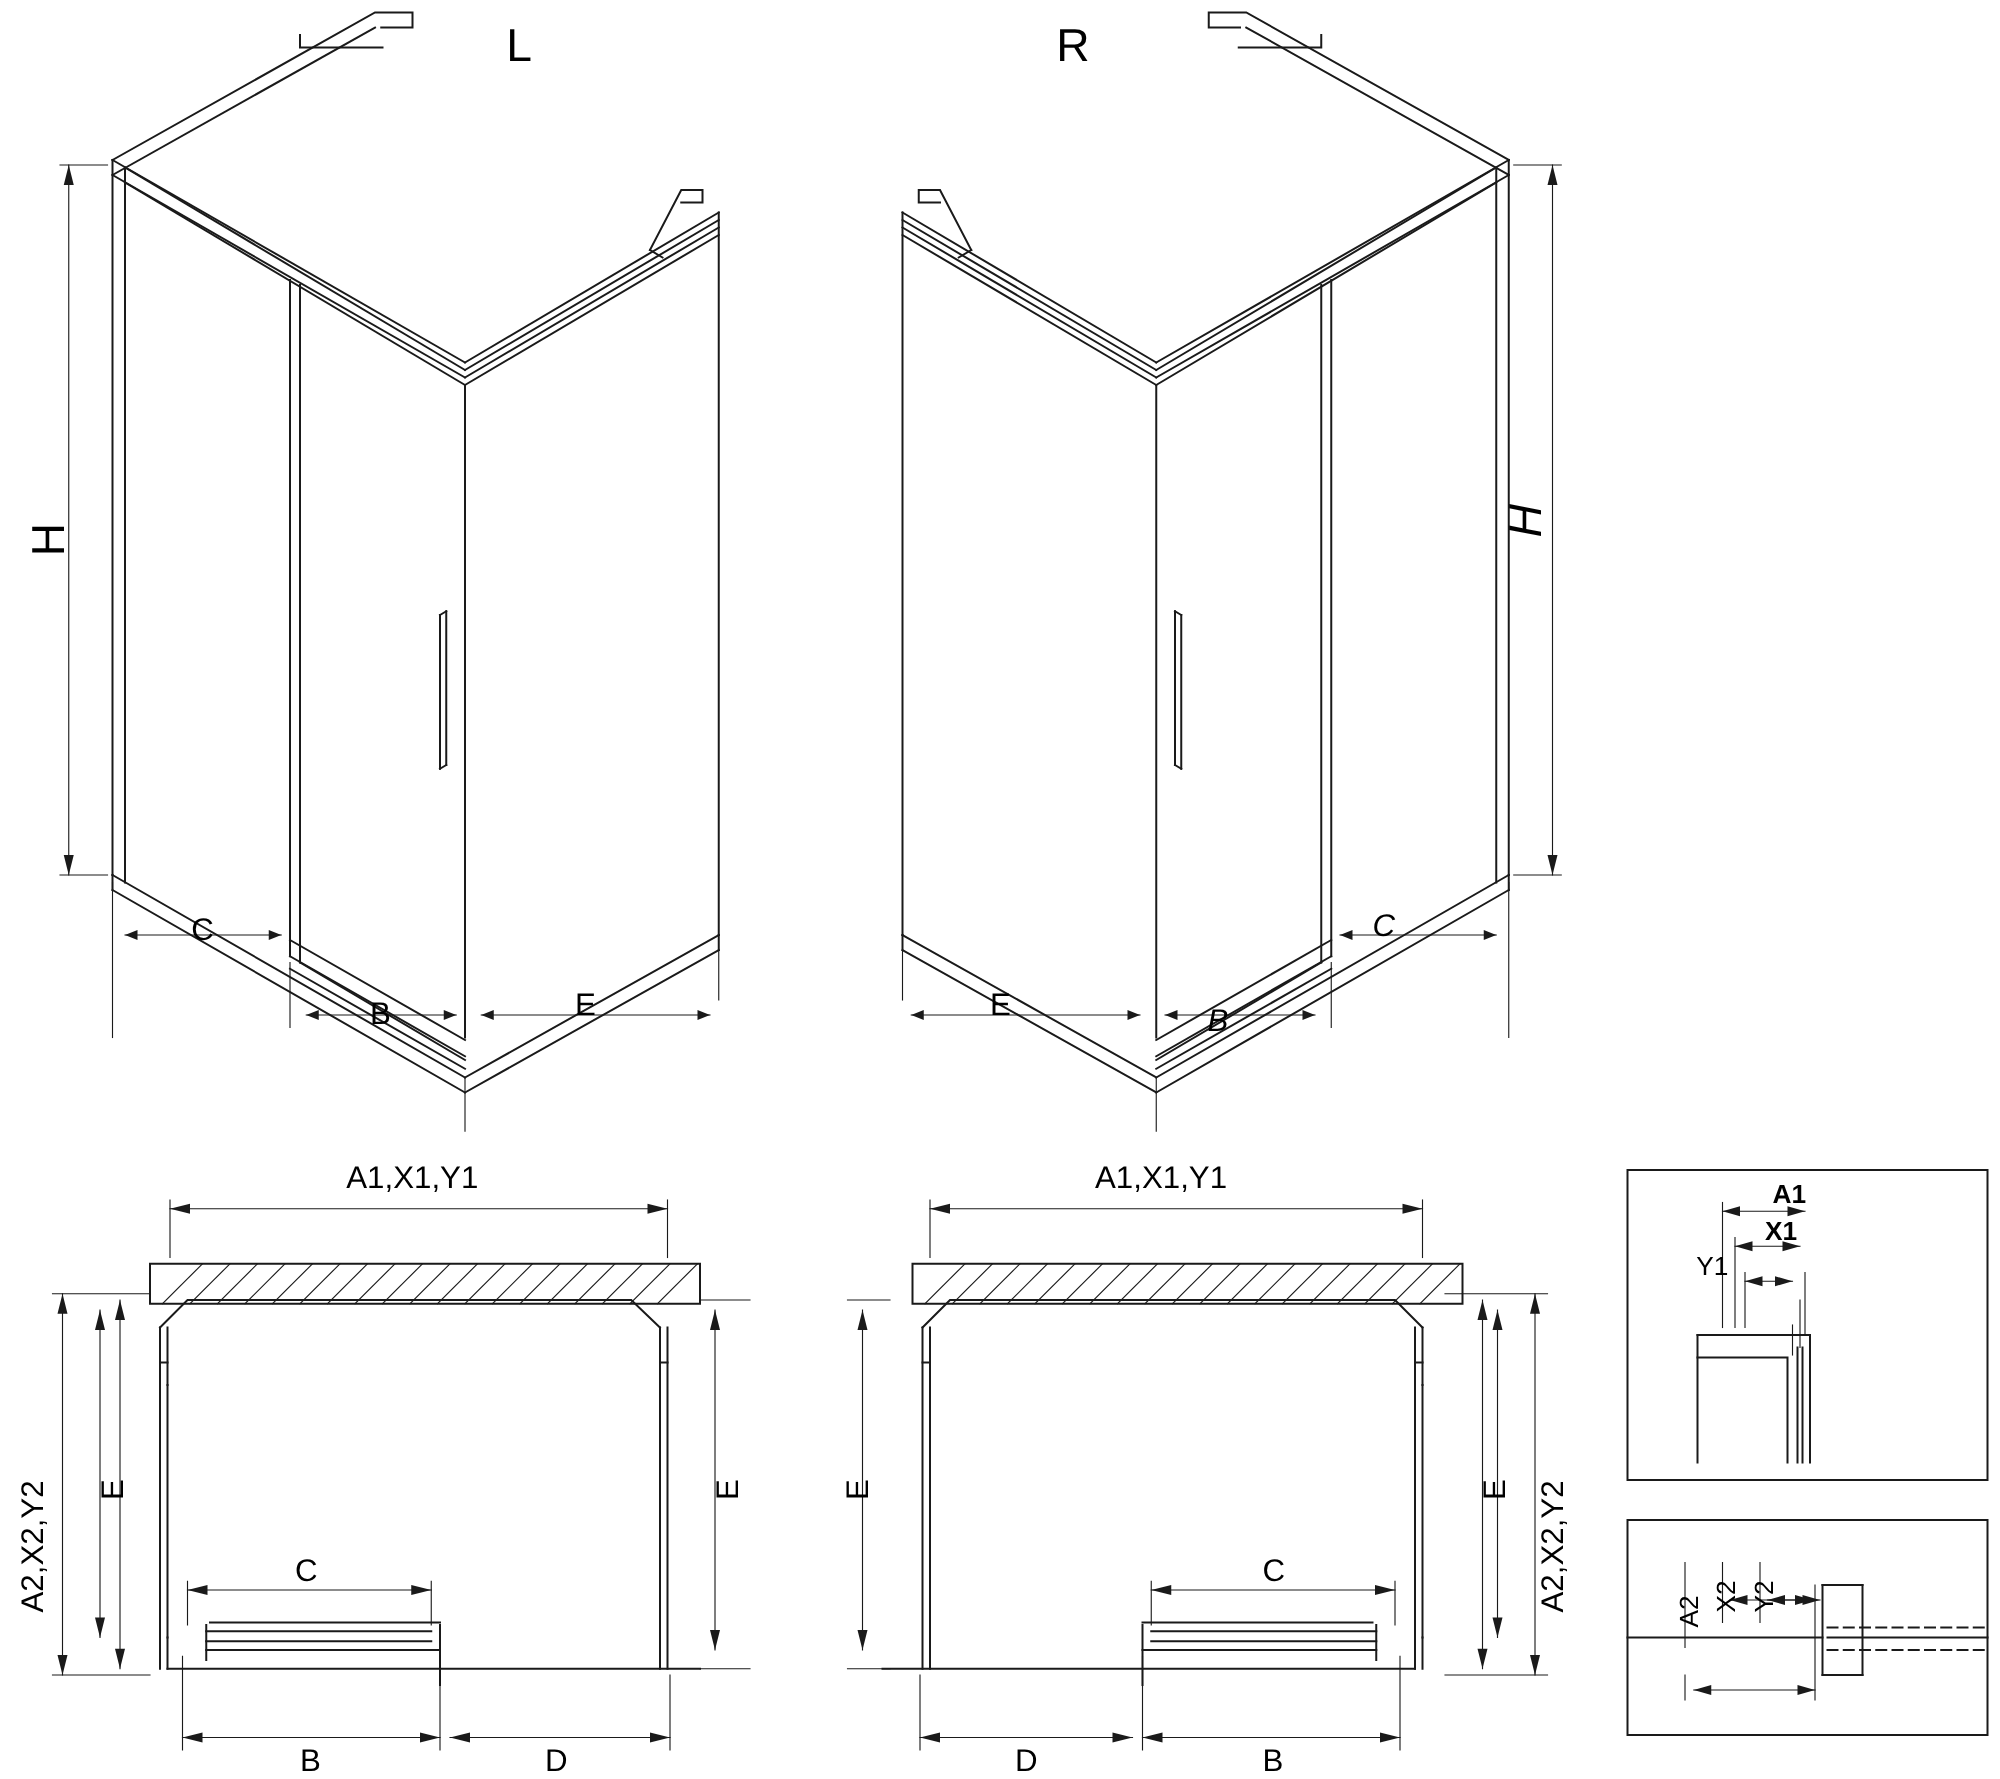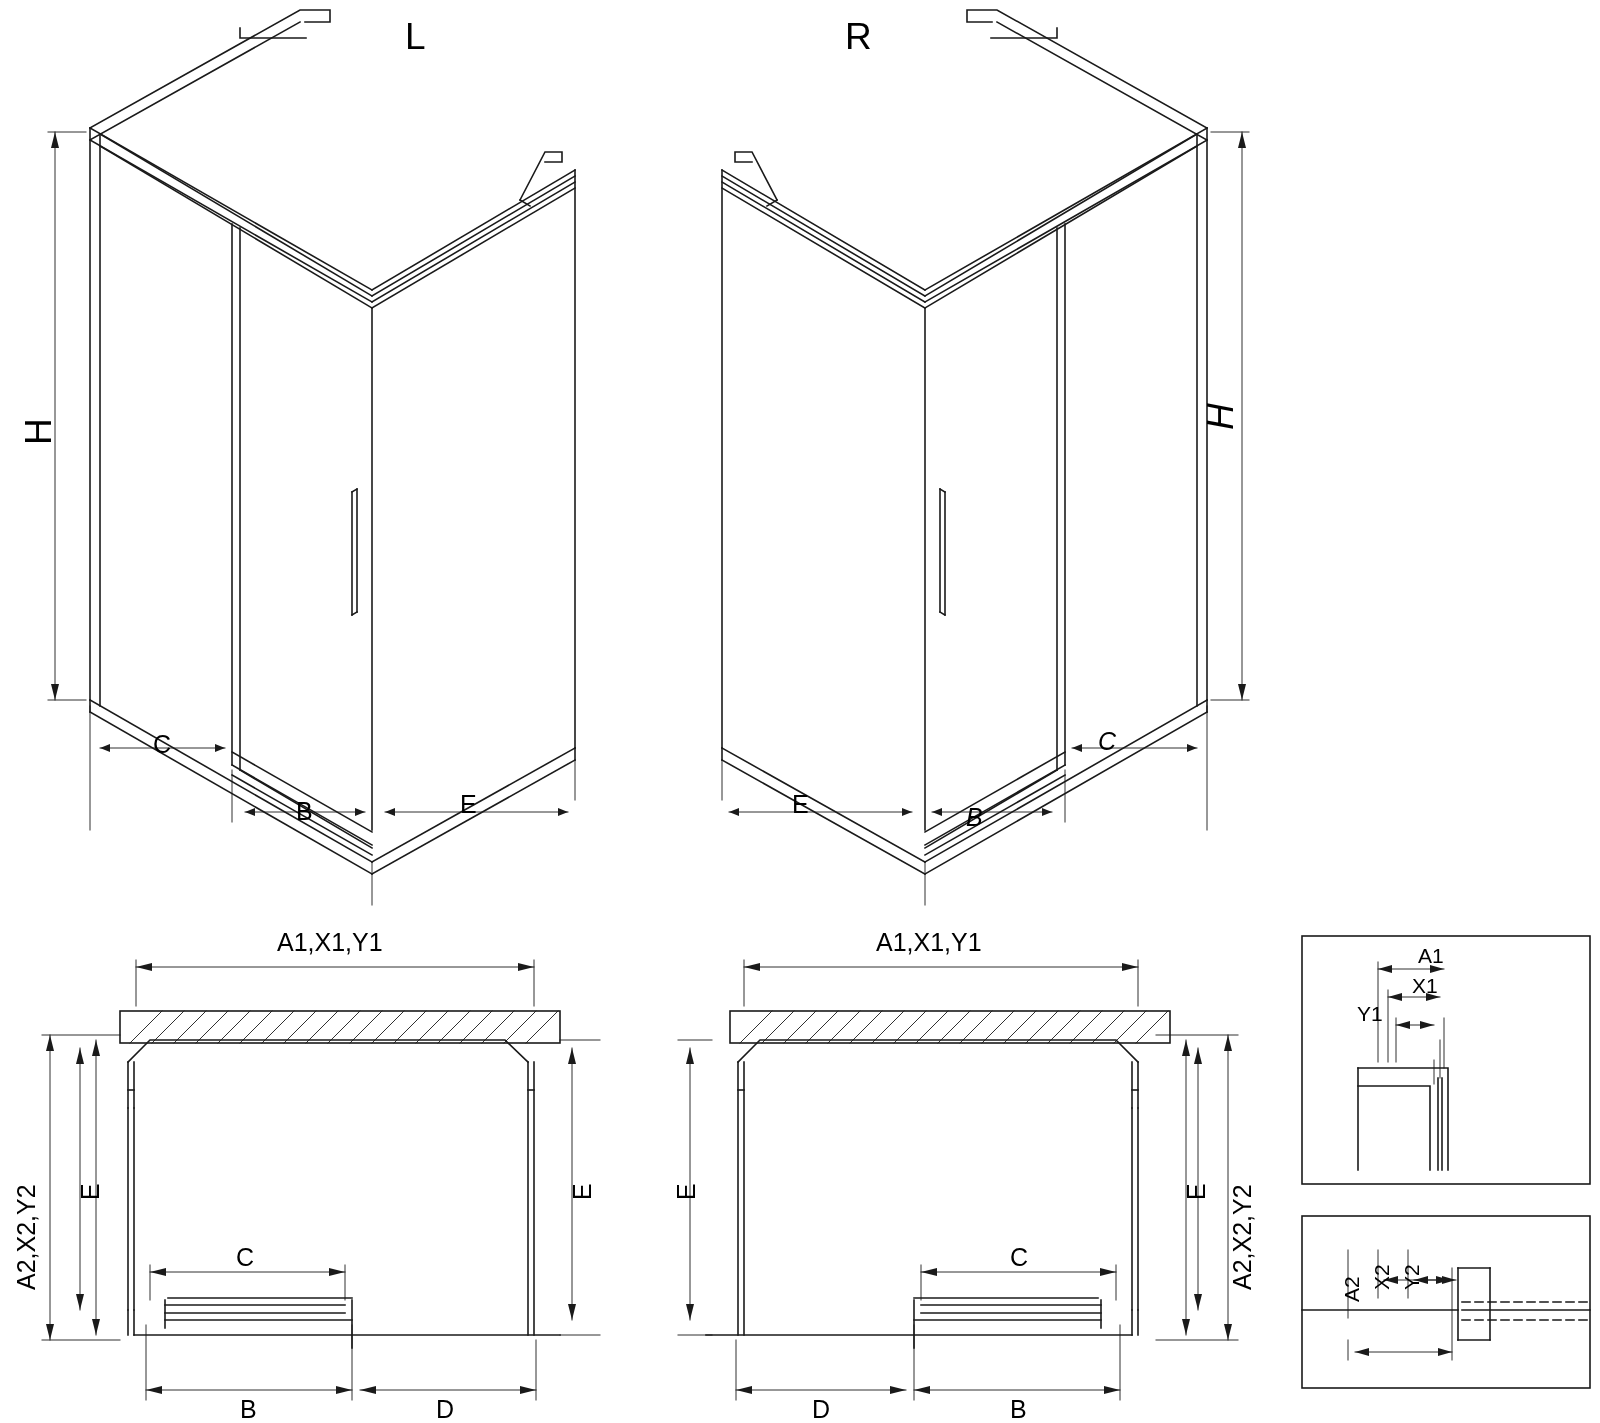--- a/index.html
+++ b/index.html
@@ -400,21 +400,21 @@
 <div class="lbl mid" style="left:436px;top:1395px;">D</div>
 
 <div class="lbl mid" style="left:876px;top:928px;">A1,X1,Y1</div>
 <div class="lbl mid rot90" style="left:1228px;top:1290px;">A2,X2,Y2</div>
 <div class="lbl mid rot90" style="left:672px;top:1200px;">E</div>
 <div class="lbl mid rot90" style="left:1182px;top:1200px;">E</div>
 <div class="lbl mid" style="left:1010px;top:1243px;">C</div>
 <div class="lbl mid" style="left:812px;top:1395px;">D</div>
 <div class="lbl mid" style="left:1010px;top:1395px;">B</div>
 
-<div class="lbl sm" style="left:1418px;top:944px;">A1</div>
-<div class="lbl sm" style="left:1412px;top:974px;">X1</div>
+<div class="lbl sm" style="left:1418px;top:944px;font-weight:bold;">A1</div>
+<div class="lbl sm" style="left:1412px;top:974px;font-weight:bold;">X1</div>
 <div class="lbl sm" style="left:1357px;top:1002px;">Y1</div>
 
 <div class="lbl sm rot90" style="left:1340px;top:1302px;">A2</div>
 <div class="lbl sm rot90" style="left:1370px;top:1290px;">X2</div>
 <div class="lbl sm rot90" style="left:1400px;top:1290px;">Y2</div>
 
 </div>
 
 </body></html>

